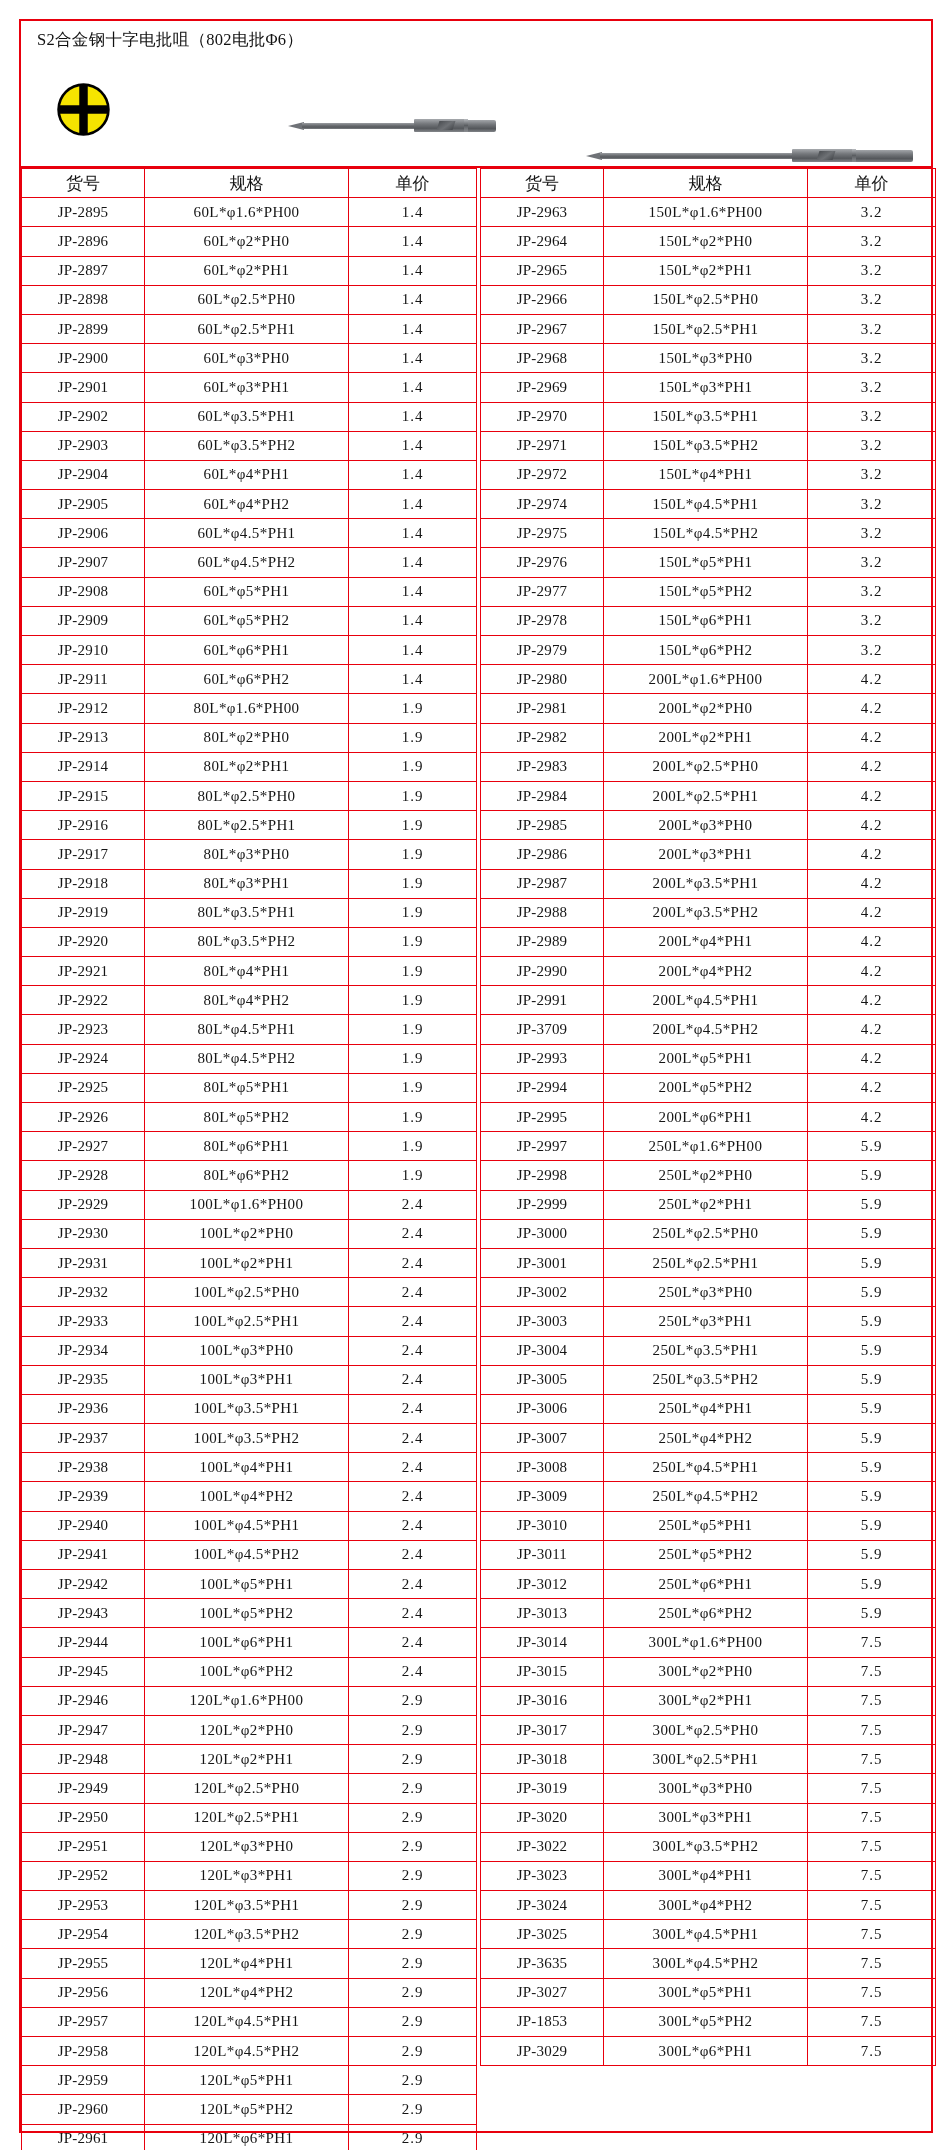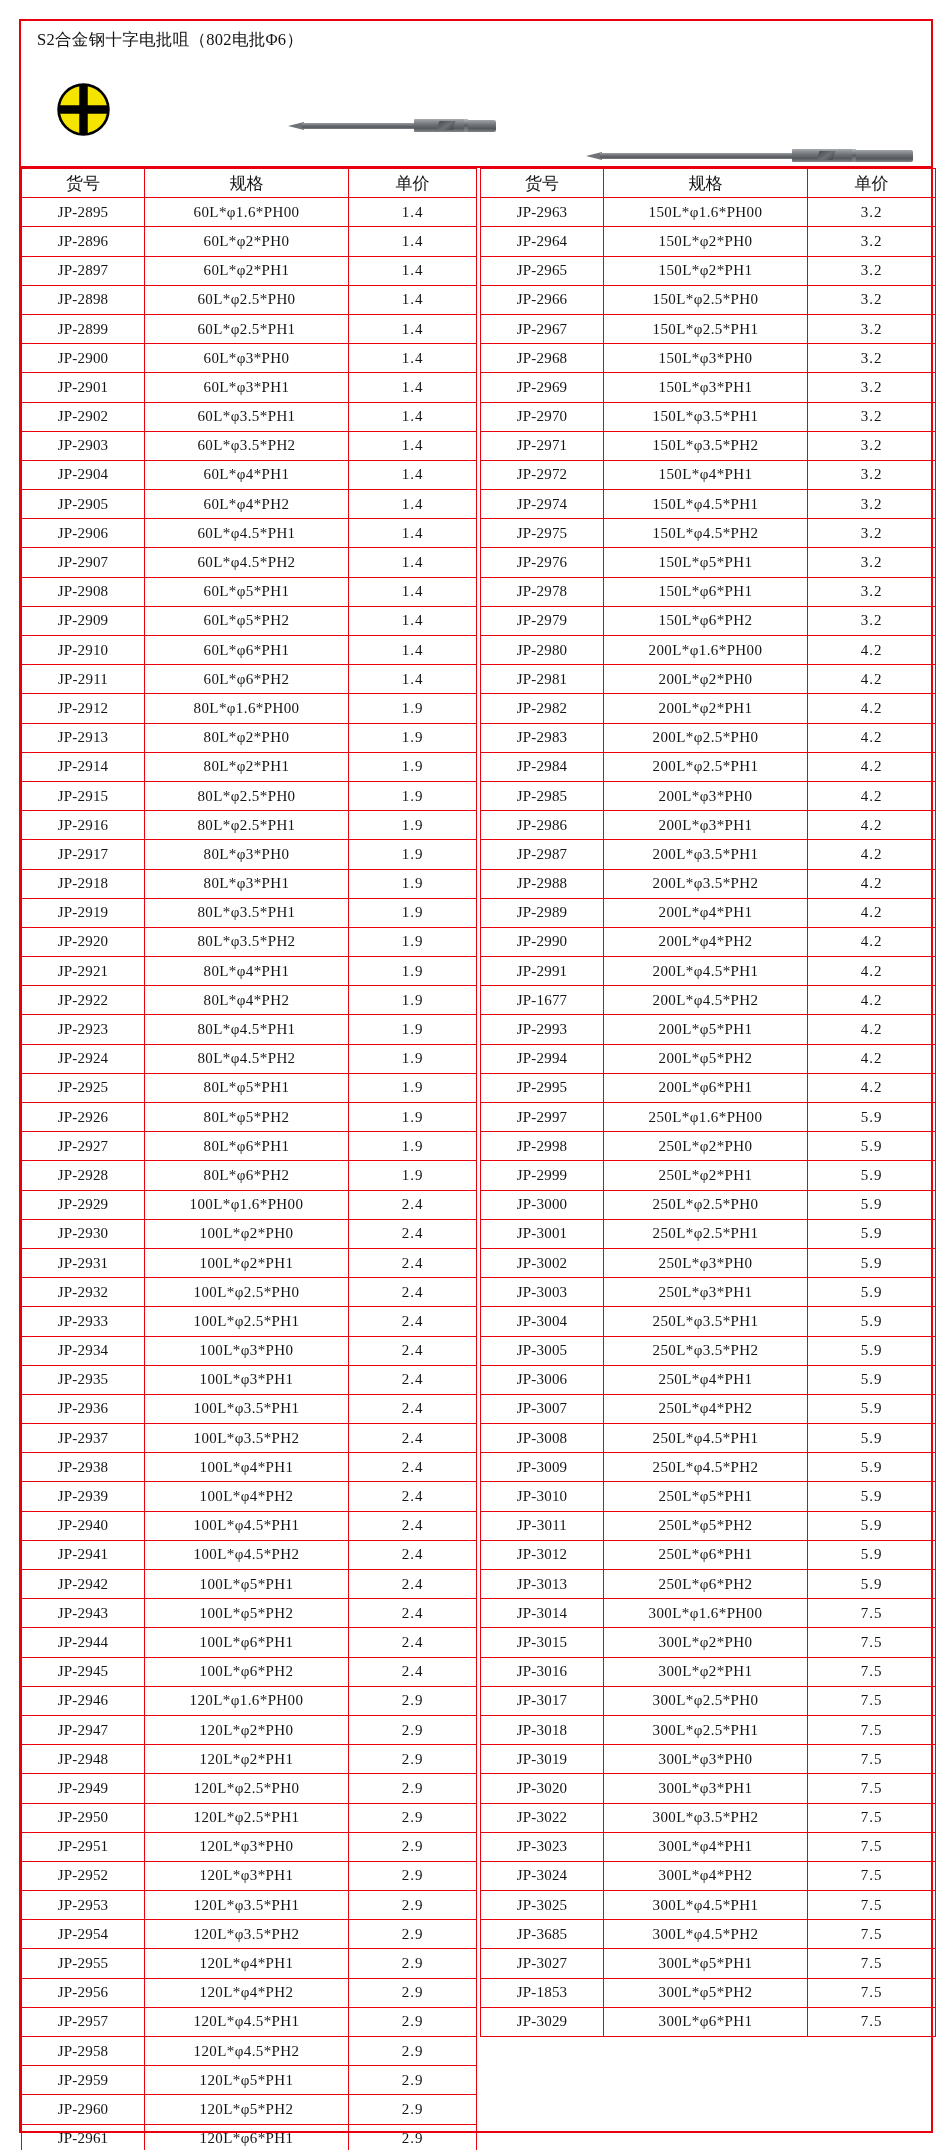--- a/index.html
+++ b/index.html
@@ -636,20 +636,25 @@
                 <td class="code">JP-2975</td>
                 <td class="spec">150L*φ4.5*PH2</td>
                 <td class="price">3.2</td>
               </tr>
               <tr>
                 <td class="code">JP-2976</td>
                 <td class="spec">150L*φ5*PH1</td>
                 <td class="price">3.2</td>
               </tr>
               <tr>
+                <td class="code">JP-2977</td>
+                <td class="spec">150L*φ5*PH2</td>
+                <td class="price">3.2</td>
+              </tr>
+              <tr>
                 <td class="code">JP-2978</td>
                 <td class="spec">150L*φ6*PH1</td>
                 <td class="price">3.2</td>
               </tr>
               <tr>
                 <td class="code">JP-2979</td>
                 <td class="spec">150L*φ6*PH2</td>
                 <td class="price">3.2</td>
               </tr>
               <tr>
@@ -706,21 +711,21 @@
                 <td class="code">JP-2990</td>
                 <td class="spec">200L*φ4*PH2</td>
                 <td class="price">4.2</td>
               </tr>
               <tr>
                 <td class="code">JP-2991</td>
                 <td class="spec">200L*φ4.5*PH1</td>
                 <td class="price">4.2</td>
               </tr>
               <tr>
-                <td class="code">JP-1677</td>
+                <td class="code">JP-3709</td>
                 <td class="spec">200L*φ4.5*PH2</td>
                 <td class="price">4.2</td>
               </tr>
               <tr>
                 <td class="code">JP-2993</td>
                 <td class="spec">200L*φ5*PH1</td>
                 <td class="price">4.2</td>
               </tr>
               <tr>
                 <td class="code">JP-2994</td>
@@ -866,21 +871,21 @@
                 <td class="code">JP-3024</td>
                 <td class="spec">300L*φ4*PH2</td>
                 <td class="price">7.5</td>
               </tr>
               <tr>
                 <td class="code">JP-3025</td>
                 <td class="spec">300L*φ4.5*PH1</td>
                 <td class="price">7.5</td>
               </tr>
               <tr>
-                <td class="code">JP-3685</td>
+                <td class="code">JP-3635</td>
                 <td class="spec">300L*φ4.5*PH2</td>
                 <td class="price">7.5</td>
               </tr>
               <tr>
                 <td class="code">JP-3027</td>
                 <td class="spec">300L*φ5*PH1</td>
                 <td class="price">7.5</td>
               </tr>
               <tr>
                 <td class="code">JP-1853</td>

